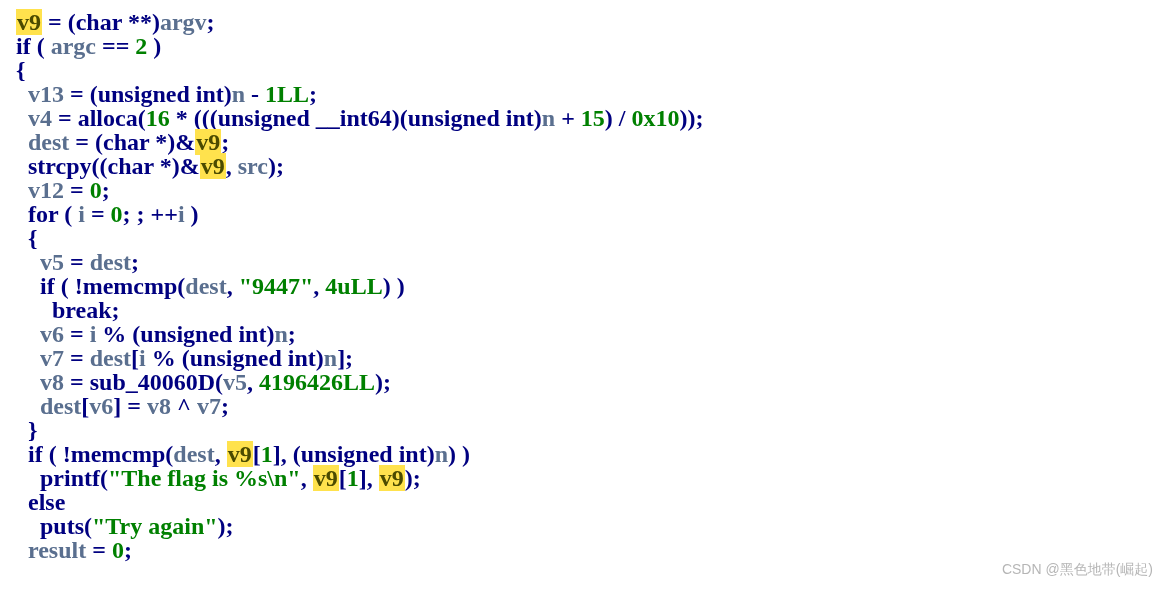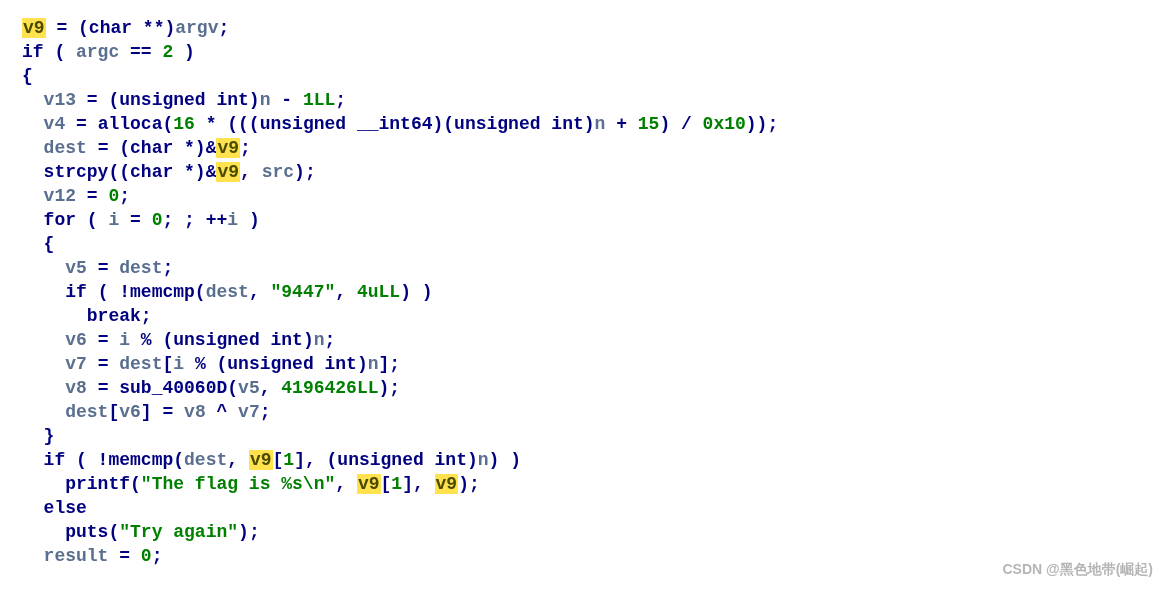--- a/index.html
+++ b/index.html
@@ -4,44 +4,44 @@
 <style>
   html, body {
     margin: 0;
     padding: 0;
     width: 1173px;
     height: 589px;
     background: #ffffff;
     overflow: hidden;
   }
   pre.code {
-    margin: 16px;
+    margin: 10px;
     padding: 0 0 0 6px;
-    font-family: Liberation Mono, monospace;
-    font-size: 18px;
+    font-family: Liberation Serif, serif;
+    font-size: 24px;
     line-height: 24px;
     font-weight: bold;
     white-space: pre;
     color: #000080;
   }
   
   .kw   { color: #000080; }   
   .var  { color: #5a6f8f; }   
   .num  { color: #008000; }   
   .str  { color: #008000; }   
   .fn   { color: #000080; }   
   .hl   { background: #ffe24d; color: #4b4b00; padding: 0 1px; }
   .watermark {
     position: absolute;
     right: 20px;
     bottom: 10px;
     font-family: Arial, sans-serif;
     font-size: 14px;
     color: rgba(120,120,120,0.55);
-    font-weight: bold;
+    font-weight: normal;
   }
 </style>
 </head>
 <body>
 
 <pre class="code"><span><span class="hl">v9</span><span class="kw"> = (</span><span class="kw">char</span><span class="kw"> **)</span><span class="var">argv</span><span class="kw">;</span></span>
 <span><span class="kw">if</span><span class="kw"> ( </span><span class="var">argc</span><span class="kw"> == </span><span class="num">2</span><span class="kw"> )</span></span>
 <span><span class="kw">{</span></span>
 <span>  <span class="var">v13</span><span class="kw"> = (</span><span class="kw">unsigned int</span><span class="kw">)</span><span class="var">n</span><span class="kw"> - </span><span class="num">1LL</span><span class="kw">;</span></span>
 <span>  <span class="var">v4</span><span class="kw"> = </span><span class="fn">alloca</span><span class="kw">(</span><span class="num">16</span><span class="kw"> * (((</span><span class="kw">unsigned __int64</span><span class="kw">)(</span><span class="kw">unsigned int</span><span class="kw">)</span><span class="var">n</span><span class="kw"> + </span><span class="num">15</span><span class="kw">) / </span><span class="num">0x10</span><span class="kw">));</span></span>

